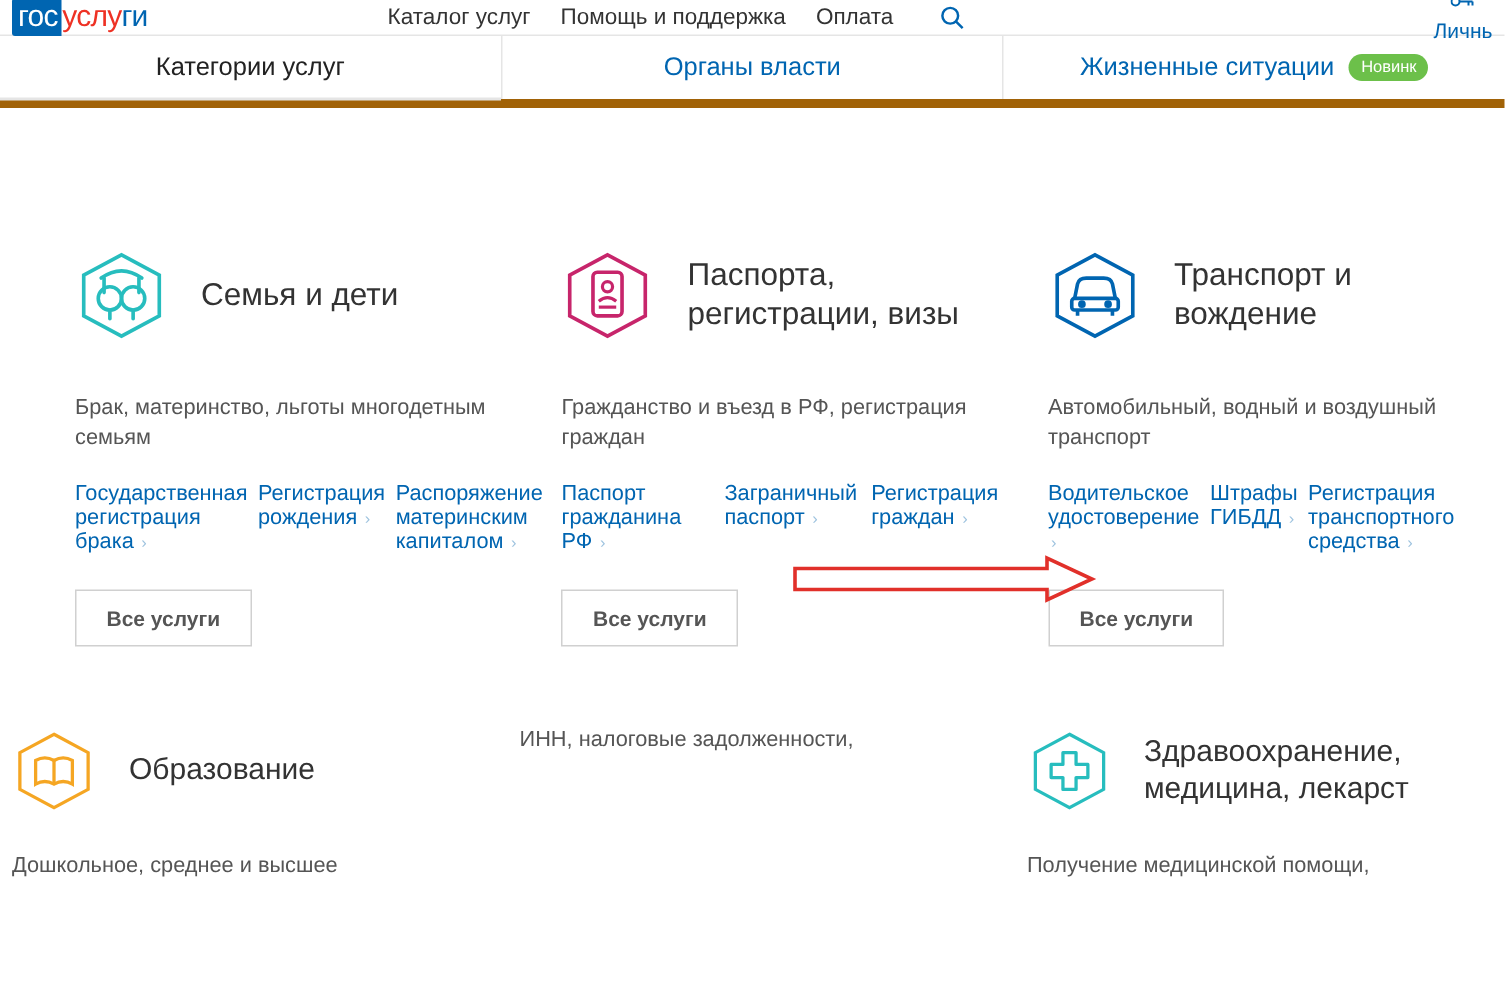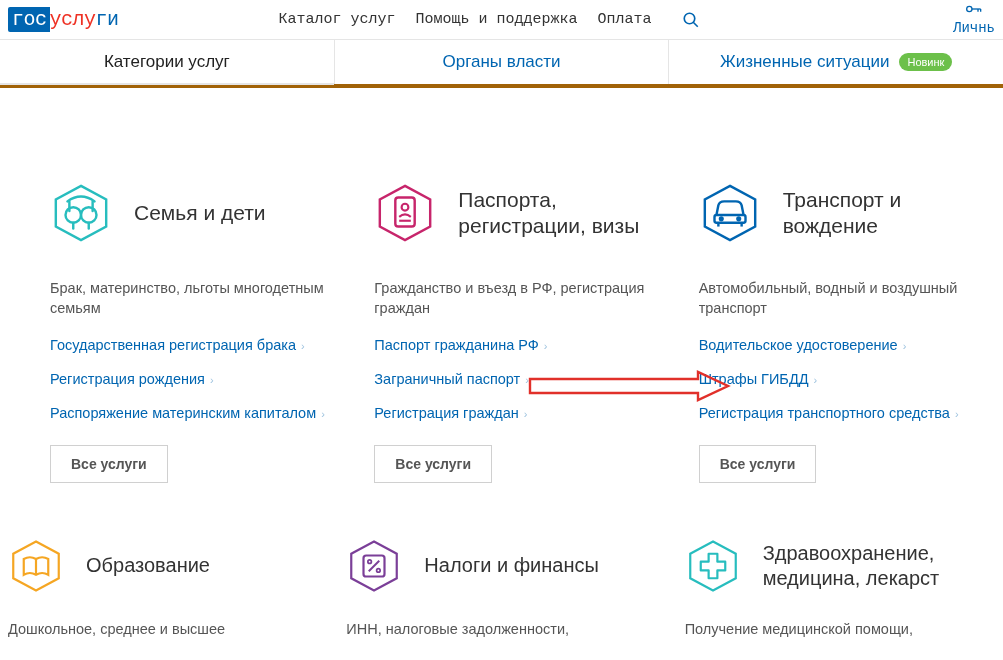--- a/index.html
+++ b/index.html
@@ -6,41 +6,40 @@
   body {
     font-family: Arial, Helvetica, sans-serif;
     background: #fff;
     color: #333;
     width: 1003px;
     overflow: hidden;
   }
   .header {
     display: flex;
     align-items: center;
-    height: 40px;
+    height: 24px;
     border-bottom: 1px solid #e5e5e5;
     padding: 0 8px;
-    font-family: Liberation Mono, monospace;
   }
   .logo { display:flex; align-items:center; font-size:20px; font-weight:500; letter-spacing:-0.5px; }
   .logo .p1 { background:#0065b1; color:#fff; padding:1px 3px 1px 4px; border-radius:2px 0 0 2px; }
   .logo .p2 { color:#ee3124; }
   .logo .p3 { color:#0065b1; }
   .nav { display:flex; gap:20px; margin-left:160px; font-size:15px; color:#333; }
   .nav span { cursor:pointer; }
   .search-icon { margin-left:30px; color:#0065b1; cursor:pointer; }
   .search-icon svg { width:18px; height:18px; }
   .login { margin-left:auto; color:#0065b1; font-size:14px; display:flex; align-items:center; gap:6px; cursor:pointer;flex-direction:column; }
   .login svg { width:16px; height:10px; }
 
   .tabs {
     display:flex;
     height:48px;
     align-items:stretch;
-    border-bottom:4px solid #a16207;
+    border-bottom:6px solid #a16207;
   }
   .tab {
     flex:1;
     display:flex;
     align-items:center;
     justify-content:center;
     font-size:17px;
     cursor:pointer;
     position:relative;
   }
@@ -67,21 +66,21 @@
     display:flex;
     gap:28px;
     padding: 90px 8px 0 8px;
     margin-left: 42px;
   }
   .col { flex:1; min-width:0; }
   .cat-head { display:flex; align-items:center; gap:22px; margin-bottom:30px; min-height:70px; }
   .cat-icon { width:62px; height:62px; flex-shrink:0; }
   .cat-title { font-size:21px; color:#333; line-height:1.25; }
   .cat-desc { font-size:14.5px; color:#555; line-height:1.4; margin-bottom:18px; }
-  .links { display:flex; flex-direction:column; gap:18px; margin-bottom:24px; }
+  .links { display:flex; flex-direction:row; gap:7px; margin-bottom:24px; }
   .link { font-size:14.5px; color:#0065b1; cursor:pointer; }
   .link .chev { color:#9ec3df; font-size:11px; margin-left:2px; }
   .btn-all {
     border:1px solid #d0d0d0;
     background:#fff;
     color:#555;
     font-size:14px;
     padding:10px 20px;
     cursor:pointer;
     font-weight:bold;
@@ -246,32 +245,20 @@
             <line x1="32" y1="24" x2="32" y2="42"></line>
           </g>
         </svg>
       </span>
       <div class="cat-title">Образование</div>
     </div>
     <div class="cat-desc">Дошкольное, среднее и высшее</div>
   </div>
 
   <div class="col">
-    <div class="cat-head">
-      <span class="cat-icon">
-        <svg viewBox="0 0 64 64">
-          <polygon points="32,4 58,18 58,46 32,60 6,46 6,18" fill="none" stroke="#7b3f98" stroke-width="2.5"></polygon>
-          <rect x="20" y="20" width="24" height="24" rx="3" fill="none" stroke="#7b3f98" stroke-width="2.5"></rect>
-          <circle cx="27" cy="27" r="2" fill="none" stroke="#7b3f98" stroke-width="2"></circle>
-          <circle cx="37" cy="37" r="2" fill="none" stroke="#7b3f98" stroke-width="2"></circle>
-          <line x1="26" y1="38" x2="38" y2="26" stroke="#7b3f98" stroke-width="2.2"></line>
-        </svg>
-      </span>
-      <div class="cat-title">Налоги и финансы</div>
-    </div>
     <div class="cat-desc">ИНН, налоговые задолженности,</div>
   </div>
 
   <div class="col">
     <div class="cat-head">
       <span class="cat-icon">
         <svg viewBox="0 0 64 64">
           <polygon points="32,4 58,18 58,46 32,60 6,46 6,18" fill="none" stroke="#27bdbe" stroke-width="2.5"></polygon>
           <path d="M27 18 L37 18 L37 27 L46 27 L46 37 L37 37 L37 46 L27 46 L27 37 L18 37 L18 27 L27 27 Z" fill="none" stroke="#27bdbe" stroke-width="2.5" stroke-linejoin="round"></path>
         </svg>

